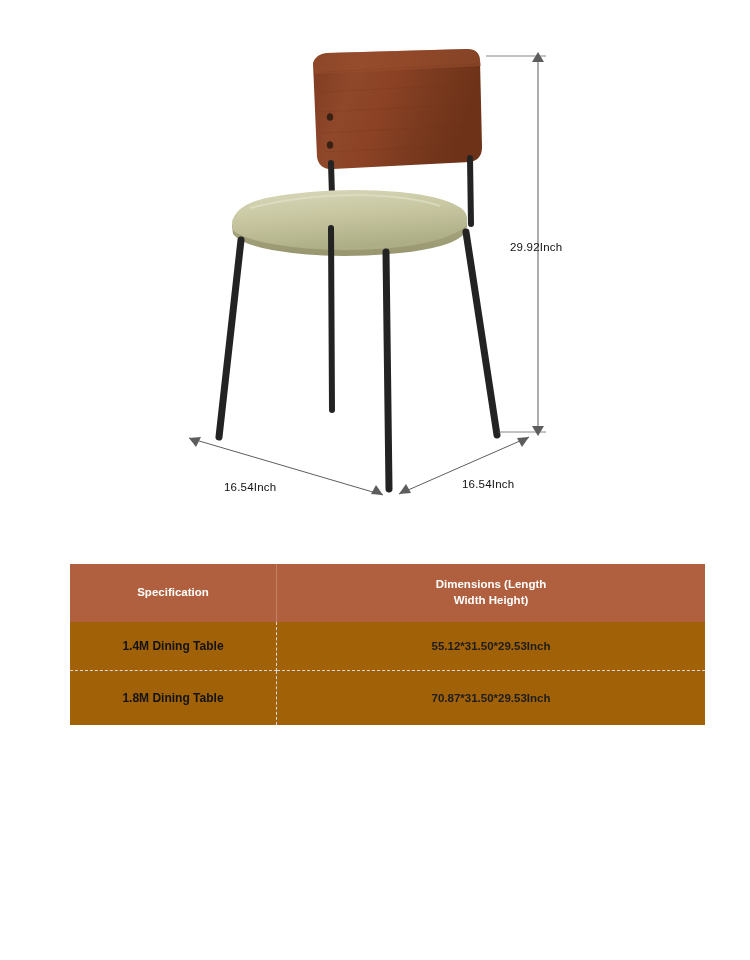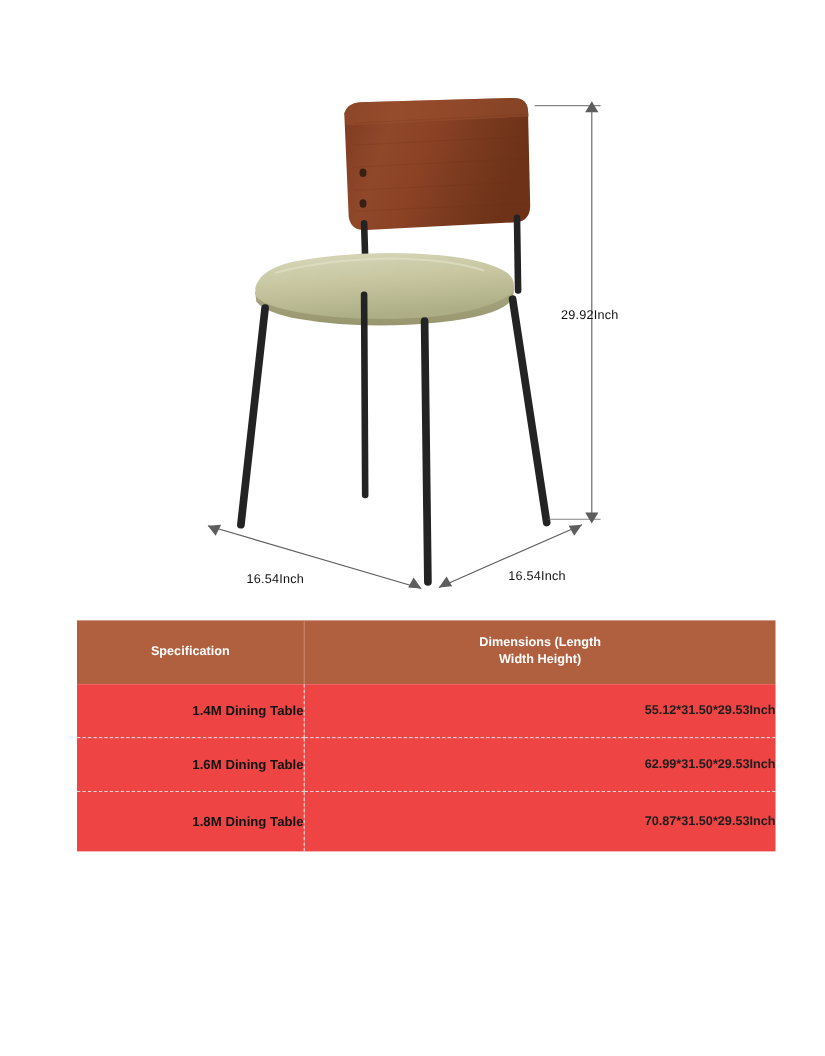--- a/index.html
+++ b/index.html
@@ -16,21 +16,20 @@
     overflow: hidden;
   }
 
   
   #product-figure {
     position: absolute;
     left: 0;
     top: 0;
     width: 750px;
     height: 560px;
-    margin-top: 40px;
   }
 
   #chair-svg {
     position: absolute;
     left: 0;
     top: 0;
   }
 
   .dim-label {
     position: absolute;
@@ -65,27 +64,27 @@
     height: 58px;
     vertical-align: middle;
     text-align: center;
     line-height: 1.35;
     padding: 0 10px;
   }
   .th-left  { width: 206px; border-right: 1px solid #c67f60; }
   .th-right { width: 428px; }
 
   .td-cell {
-    background: #ef4444;
+    background: #a16207;
     font-size: 12px;
     font-weight: bold;
     color: #131313;
     height: 48px;
     vertical-align: middle;
-    text-align: right;
+    text-align: center;
     border-bottom: 1px dashed #d8d8d8;
   }
   .td-left {
     border-right: 1px dashed #d8d8d8;
   }
   .td-right {
     font-weight: bold;
     font-size: 11.5px;
     color: #1d1d1d;
   }
@@ -195,21 +194,17 @@
         <span>Width Height)</span>
       </th>
     </tr>
   </thead>
   <tbody>
     <tr class="spec-row">
       <td class="td-cell td-left">1.4M Dining Table</td>
       <td class="td-cell td-right">55.12*31.50*29.53Inch</td>
     </tr>
     <tr class="spec-row">
-      <td class="td-cell td-left">1.6M Dining Table</td>
-      <td class="td-cell td-right">62.99*31.50*29.53Inch</td>
-    </tr>
-    <tr class="spec-row">
       <td class="td-cell td-left">1.8M Dining Table</td>
       <td class="td-cell td-right">70.87*31.50*29.53Inch</td>
     </tr>
   </tbody>
 </table>
 
 </body></html>

